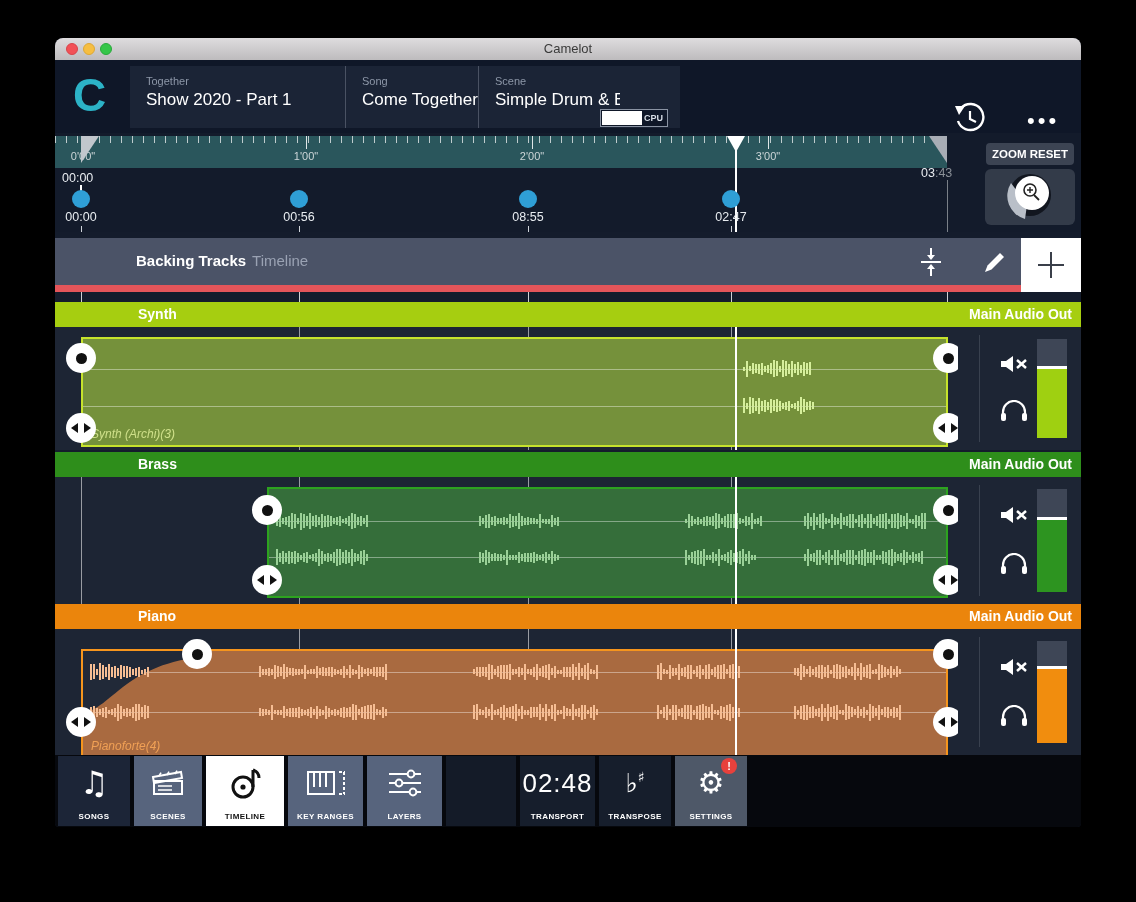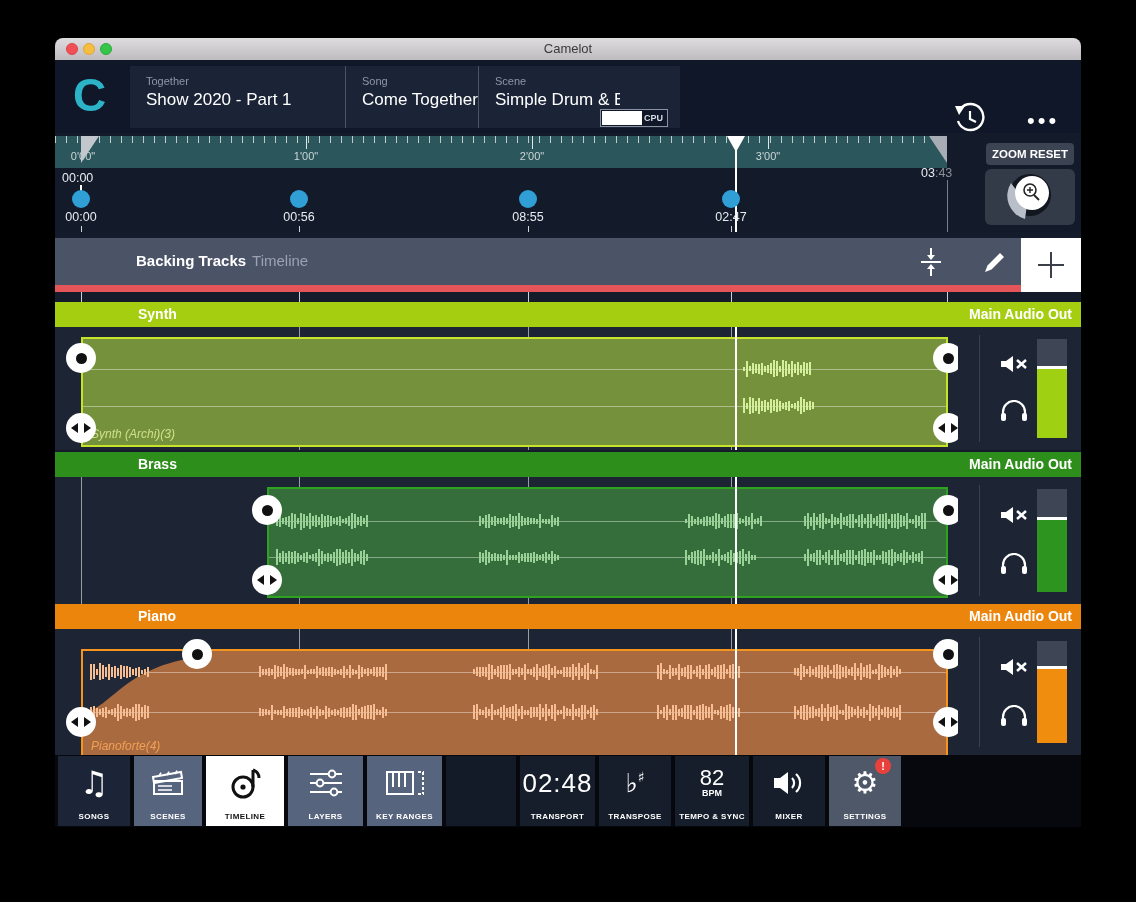--- a/index.html
+++ b/index.html
@@ -1120,75 +1120,58 @@
           <circle cx="15" cy="21" r="10" fill="none" stroke="#111" stroke-width="3"></circle>
           <circle cx="15" cy="21" r="2.6" fill="#111"></circle>
           <line x1="25" y1="21" x2="25" y2="4" stroke="#111" stroke-width="3"></line>
           <path d="M25,4 Q31,6 31,12" fill="none" stroke="#111" stroke-width="3"></path>
         </svg>
       </div>
       <div class="tlabel">TIMELINE</div>
     </div>
     <div class="tb blue" style="width:75px">
       <div class="ticon">
-        <svg width="36" height="30">
-          <line x1="2" y1="6" x2="34" y2="6" stroke="#fff" stroke-width="2"></line>
-            <circle cx="24" cy="6" r="3.4" fill="#57647d" stroke="#fff" stroke-width="2"></circle>
-          <line x1="2" y1="15" x2="34" y2="15" stroke="#fff" stroke-width="2"></line>
-            <circle cx="12" cy="15" r="3.4" fill="#57647d" stroke="#fff" stroke-width="2"></circle>
-          <line x1="2" y1="24" x2="34" y2="24" stroke="#fff" stroke-width="2"></line>
-            <circle cx="26" cy="24" r="3.4" fill="#57647d" stroke="#fff" stroke-width="2"></circle>
-        </svg>
-      </div>
-      <div class="tlabel">LAYERS</div>
-    </div>
-    <div class="tb blue" style="width:75px">
-      <div class="ticon">
         <svg width="40" height="28">
           <rect x="2" y="3" width="26" height="22" fill="none" stroke="#fff" stroke-width="2"></rect>
           <line x1="8" y1="3" x2="8" y2="18" stroke="#fff" stroke-width="2"></line>
           <line x1="14" y1="3" x2="14" y2="18" stroke="#fff" stroke-width="2"></line>
           <line x1="20" y1="3" x2="20" y2="18" stroke="#fff" stroke-width="2"></line>
           <line x1="33" y1="3" x2="39" y2="3" stroke="#fff" stroke-width="2" stroke-dasharray="3,2"></line>
           <line x1="38" y1="3" x2="38" y2="25" stroke="#fff" stroke-width="2" stroke-dasharray="3,2"></line>
           <line x1="33" y1="25" x2="39" y2="25" stroke="#fff" stroke-width="2" stroke-dasharray="3,2"></line>
         </svg>
       </div>
       <div class="tlabel">KEY RANGES</div>
     </div>
+    <div class="tb blue" style="width:75px">
+      <div class="ticon">
+        <svg width="36" height="30">
+          <line x1="2" y1="6" x2="34" y2="6" stroke="#fff" stroke-width="2"></line>
+            <circle cx="24" cy="6" r="3.4" fill="#57647d" stroke="#fff" stroke-width="2"></circle>
+          <line x1="2" y1="15" x2="34" y2="15" stroke="#fff" stroke-width="2"></line>
+            <circle cx="12" cy="15" r="3.4" fill="#57647d" stroke="#fff" stroke-width="2"></circle>
+          <line x1="2" y1="24" x2="34" y2="24" stroke="#fff" stroke-width="2"></line>
+            <circle cx="26" cy="24" r="3.4" fill="#57647d" stroke="#fff" stroke-width="2"></circle>
+        </svg>
+      </div>
+      <div class="tlabel">LAYERS</div>
+    </div>
     <div class="tb empty" style="width:70px"></div>
     <div class="tb navy" style="width:75px">
       <div class="ticon">
           <span class="big-time">02:48</span>
         </div>
       <div class="tlabel">TRANSPORT</div>
     </div>
     <div class="tb navy" style="width:72px">
       <div class="ticon">
           <span class="transpose-glyph"><span>♭</span><sup>♯</sup></span>
         </div>
       <div class="tlabel">TRANSPOSE</div>
     </div>
-    <div class="tb navy" style="width:74px">
-      <div class="ticon" style="flex-direction:column;display:flex;align-items:center;justify-content:center;">
-        <span class="bpm-num">82</span>
-        <span class="bpm-unit">BPM</span>
-      </div>
-      <div class="tlabel">TEMPO &amp; SYNC</div>
-    </div>
-    <div class="tb navy" style="width:72px">
-      <div class="ticon">
-        <svg width="34" height="26">
-          <polygon points="2,8 8,8 16,2 16,24 8,18 2,18" fill="#fff"></polygon>
-          <path d="M20,8 A7,7 0 0 1 20,18" fill="none" stroke="#fff" stroke-width="2.2"></path>
-          <path d="M24,4 A12,12 0 0 1 24,22" fill="none" stroke="#fff" stroke-width="2.2"></path>
-        </svg>
-      </div>
-      <div class="tlabel">MIXER</div>
-    </div>
     <div class="tb grey" style="width:72px">
       <div class="ticon">
           <span class="gear-glyph">⚙</span>
         </div>
       <div class="badge">!</div>
       <div class="tlabel">SETTINGS</div>
     </div>
   </div>
 
 </div>

